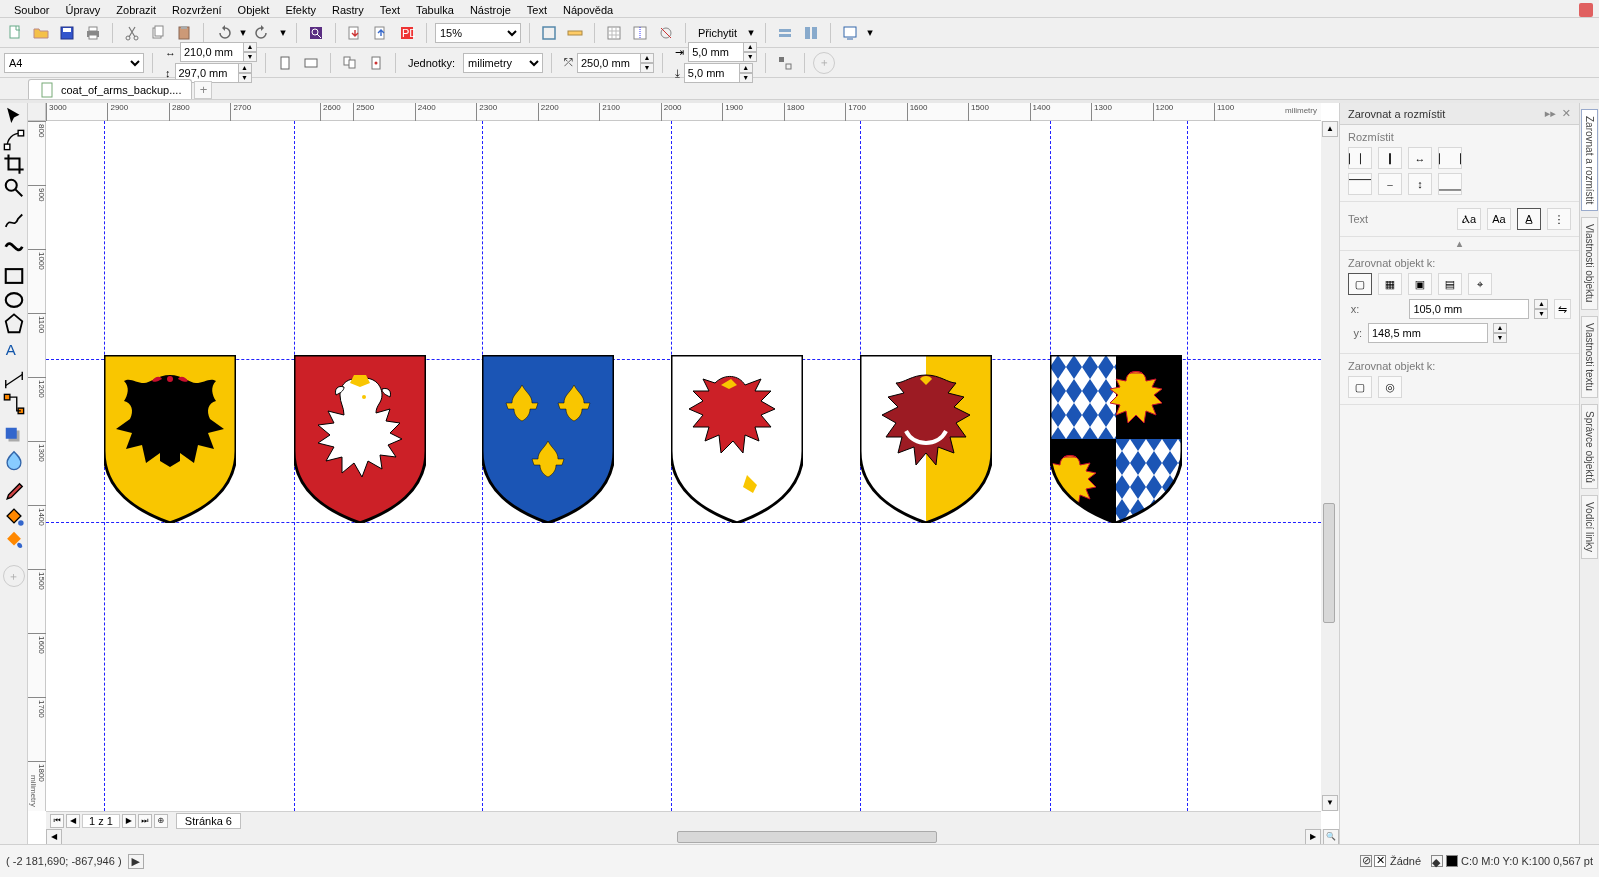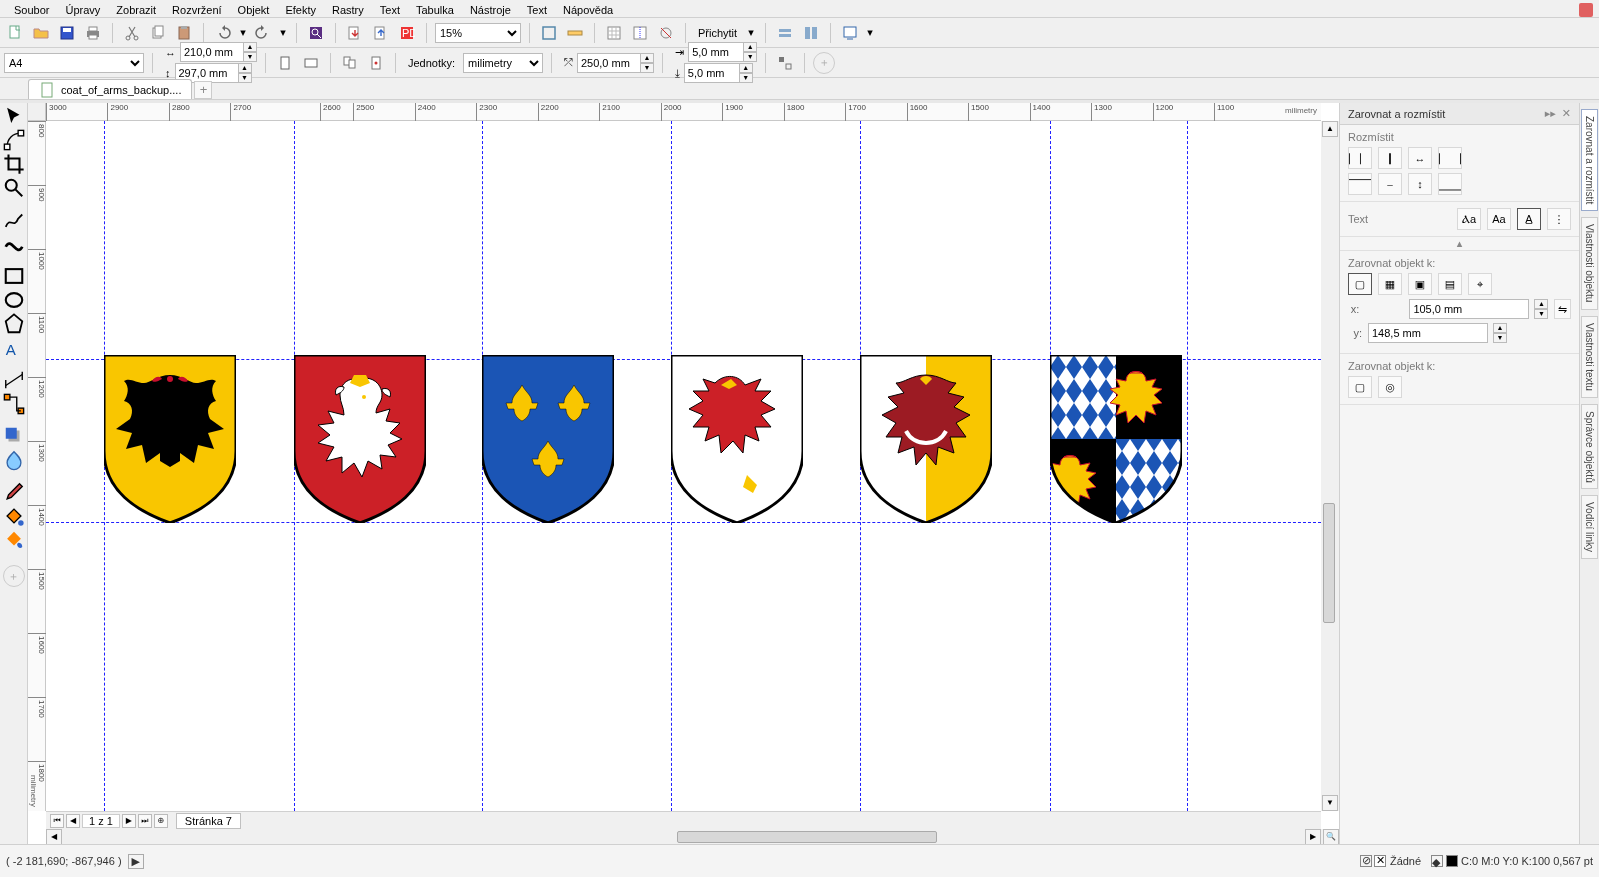--- a/index.html
+++ b/index.html
@@ -610,21 +610,21 @@
       <div class="sc-btn" style="bottom:0;">▼</div>
     </div>
 
     <div id="pagenav">
       <div class="navbtn">⏮</div>
       <div class="navbtn">◀</div>
       <span style="padding:0 6px;border:1px solid #ccc;background:#fff;">1 z 1</span>
       <div class="navbtn">▶</div>
       <div class="navbtn">⏭</div>
       <div class="navbtn">⊕</div>
-      <div class="ptab">Stránka 7</div>
+      <div class="ptab">Stránka 6</div>
     </div>
 
     <div id="hscroll-row">
       <div class="sc-btn">◀</div>
       <div id="hscroll-track">
           <div id="hscroll-thumb" style="left:615px;width:260px;"></div>
         </div>
       <div class="sc-btn">▶</div>
       <div class="sc-btn" style="margin-left:2px;">🔍</div>
     </div>

